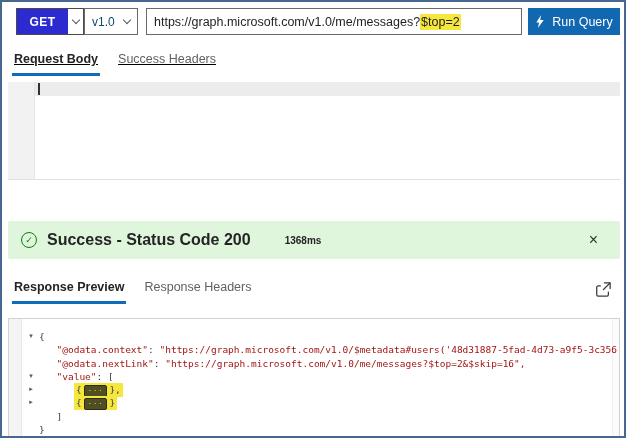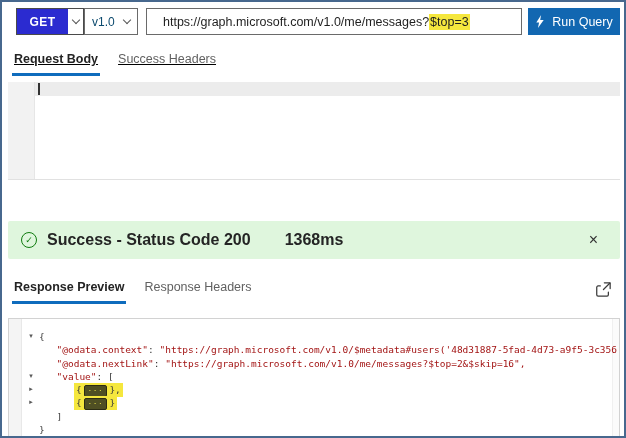--- a/index.html
+++ b/index.html
@@ -25,21 +25,21 @@
   .chev{width:5px;height:5px;border-right:1.4px solid #555;border-bottom:1.4px solid #555;
     transform:rotate(45deg);margin-top:-3px;}
   .version-select{
     position:absolute;left:82px;top:6px;width:54px;height:27px;border:1px solid #6a6a6a;
     box-sizing:border-box;background:#fff;display:flex;align-items:center;
     justify-content:space-between;padding:0 7px;font-size:12px;color:#0c4a6e;
   }
   .url-input{
     position:absolute;left:144px;top:6px;width:376px;height:27px;border:1px solid #6a6a6a;
     box-sizing:border-box;background:#fff;display:flex;align-items:center;
-    padding:0 16px;font-size:12.5px;color:#1f1f1f;white-space:pre;overflow:hidden;
+    padding:0 7px;font-size:12.5px;color:#1f1f1f;white-space:pre;overflow:hidden;
   }
   .url-hl{background:var(--highlight_yellow);padding:1px 1px;}
   .run-button{
     position:absolute;left:526px;top:6px;width:92px;height:27px;background:var(--run_blue);
     color:#fff;font-size:12.5px;display:flex;align-items:center;justify-content:center;
     gap:7px;border:none;cursor:pointer;
   }
   
   .tabs-row{position:absolute;left:10px;display:flex;gap:16px;}
   .req-tabs{top:44px;text-decoration:underline;}
@@ -56,21 +56,21 @@
   .banner{
     position:absolute;left:6px;top:219px;width:612px;height:38px;background:var(--banner_bg);
     display:flex;align-items:center;border-radius:2px;
   }
   .banner-icon{
     margin-left:13px;width:14px;height:14px;flex:none;border:1.5px solid var(--success_green);
     border-radius:50%;color:var(--success_green);font-size:9px;display:flex;
     align-items:center;justify-content:center;
   }
   .banner-msg{margin-left:10px;font-size:16px;font-weight:bold;color:#242424;}
-  .banner-dur{margin-left:34px;font-size:16px;font-weight:bold;color:#242424;}
+  .banner-dur{margin-left:34px;font-size:10px;font-weight:bold;color:#242424;}
   .banner-close{margin-left:auto;margin-right:22px;font-size:16px;color:#333;cursor:pointer;line-height:1;}
   
   .share-button{position:absolute;right:10px;top:276px;width:22px;height:22px;display:flex;
     align-items:center;justify-content:center;cursor:pointer;}
   
   .response-editor{
     position:absolute;left:6px;top:316px;width:612px;height:120px;border:1px solid #d2d2d2;
     box-sizing:border-box;background:#fff;overflow:hidden;
   }
   .resp-gutter{position:absolute;left:0;top:0;bottom:0;width:12px;background:#f4f4f4;border-right:1px solid #e8e8e8;}
@@ -101,21 +101,21 @@
         <span class="chev"></span>
       </div>
   </div>
 
   <div class="version-select">
     <span>v1.0</span>
     <span class="chev"></span>
   </div>
 
   <div class="url-input">
-    <span>https://graph.microsoft.com/v1.0/me/messages?</span><span class="url-hl">$top=3</span>
+    <span>https://graph.microsoft.com/v1.0/me/messages?</span><span class="url-hl">$top=2</span>
   </div>
 
   <button class="run-button">
     <svg width="10" height="13" viewBox="0 0 10 14">
         <path d="M6.2 0 L1 8 h3 L2.8 14 L9 5.5 H5.2 Z" fill="#fff"></path>
       </svg>
     <span>Run Query</span>
   </button>
 
   <div class="tabs-row req-tabs">

